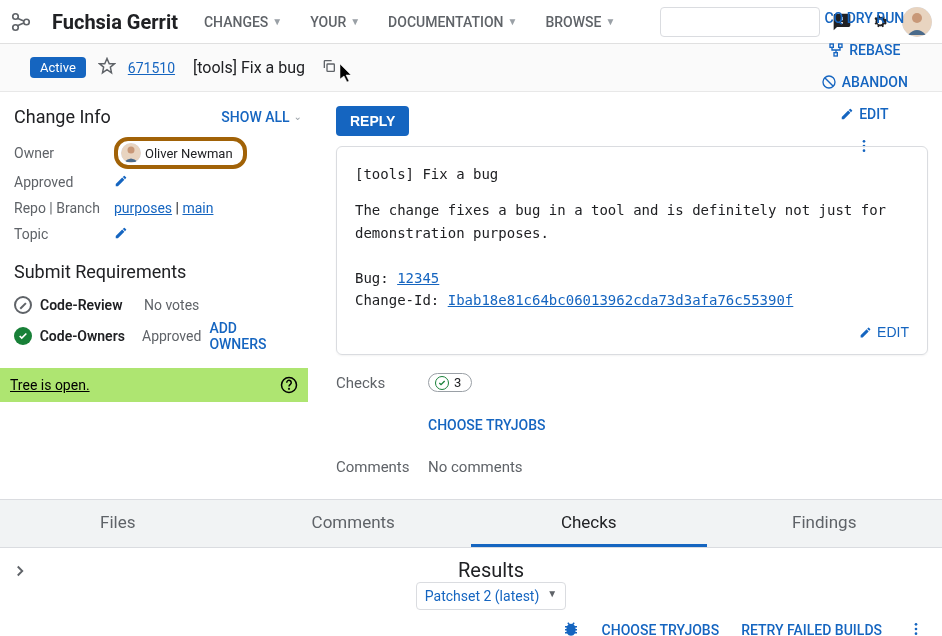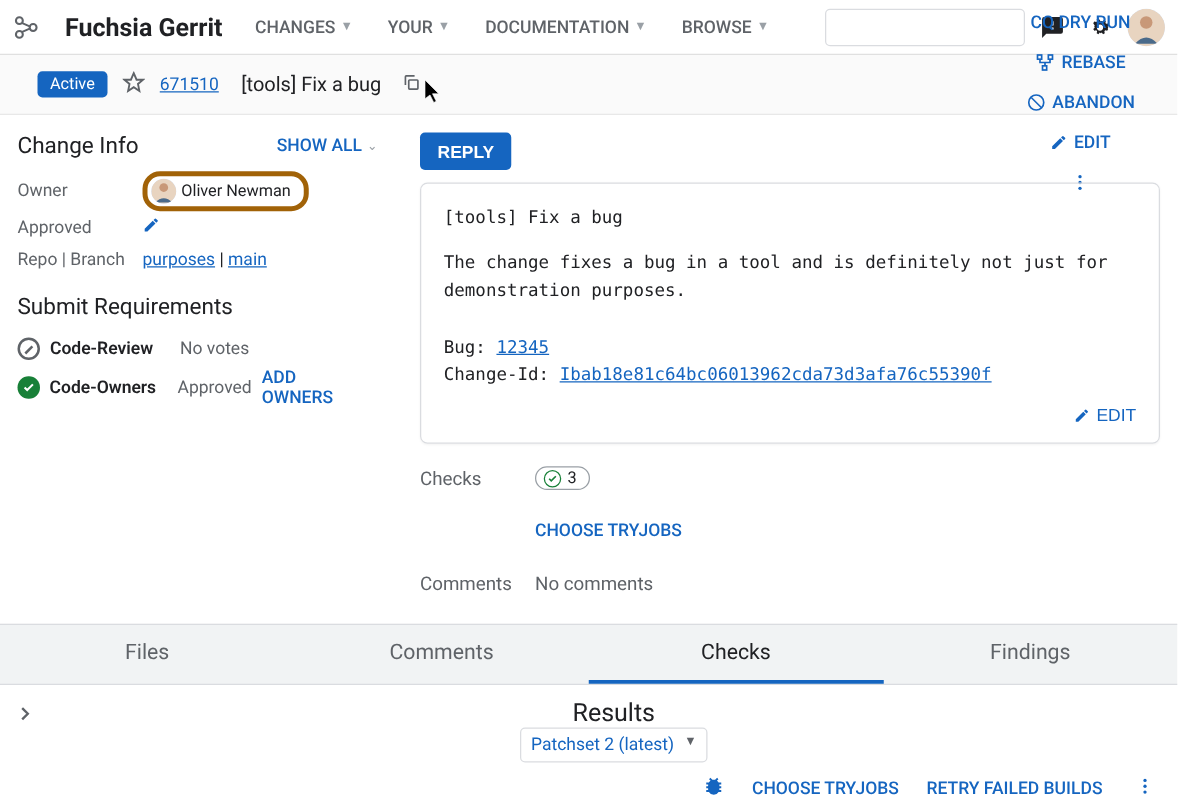--- a/index.html
+++ b/index.html
@@ -549,38 +549,54 @@
       </span>
     </div>
     <div class="ci-row">
       <span class="ci-label">Repo | Branch</span>
       <span class="ci-val">
         <a style="text-decoration:underline;">purposes</a>
         <span> | </span>
         <a style="text-decoration:underline;">main</a>
       </span>
     </div>
+    <div class="ci-row">
+      <span class="ci-label">Topic</span>
+      <span class="ci-val pencil">
+        <svg width="14" height="14" viewBox="0 0 24 24" fill="#1565c0">
+            <path d="M3 17.25V21h3.75L17.81 9.94l-3.75-3.75L3 17.25zM20.71 7.04a1 1 0 000-1.41l-2.34-2.34a1 1 0 00-1.41 0l-1.83 1.83 3.75 3.75 1.83-1.83z"></path>
+          </svg>
+      </span>
+    </div>
 
     <div class="sr-title">Submit Requirements</div>
     <div class="sr-row">
       <span class="sr-icon-pending"></span>
       <span class="sr-name">Code-Review</span>
       <span class="sr-status">No votes</span>
     </div>
     <div class="sr-row">
       <span class="sr-icon-ok">
         <svg width="10" height="10" viewBox="0 0 24 24" fill="none" stroke="#fff" stroke-width="4">
             <path d="M4 12l5 5L20 6"></path>
           </svg>
       </span>
       <span class="sr-name">Code-Owners</span>
       <span class="sr-status">Approved</span>
       <span class="add-owners">ADD OWNERS</span>
     </div>
 
+    <div class="tree-banner">
+      <a>Tree is open.</a>
+      <svg width="18" height="18" viewBox="0 0 24 24" fill="none" stroke="#000" stroke-width="2">
+          <circle cx="12" cy="12" r="10"></circle>
+          <path d="M9 9a3 3 0 115 2c-1 1-2 1.5-2 3"></path>
+          <circle cx="12" cy="17" r="0.5" fill="#000"></circle>
+        </svg>
+    </div>
   </div>
 
   <div class="right-col">
     <button class="reply-btn">REPLY</button>
     <div class="msg-card">
       <div class="subject">[tools] Fix a bug</div>
       <div>The change fixes a bug in a tool and is definitely not just for demonstration purposes.</div>
       <br>
       <div>
         <span>Bug: </span><a>12345</a>

